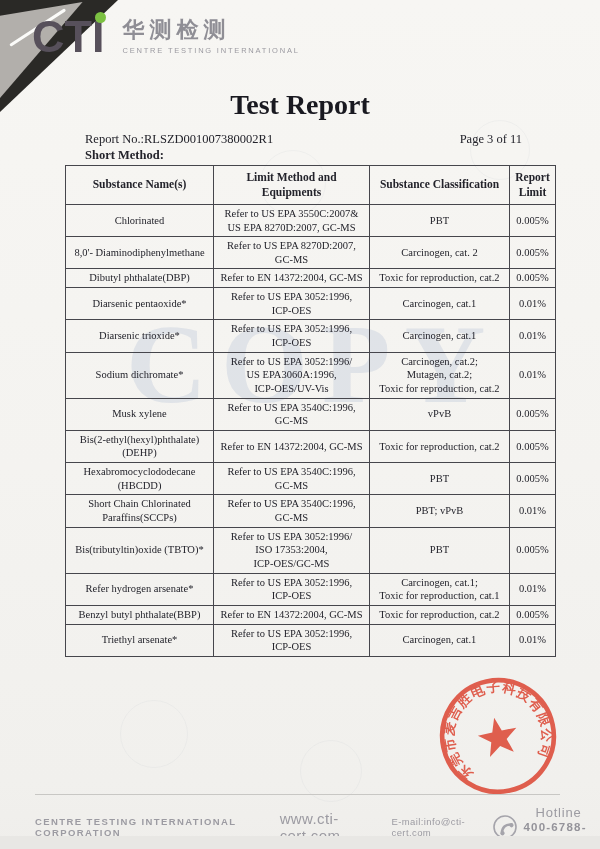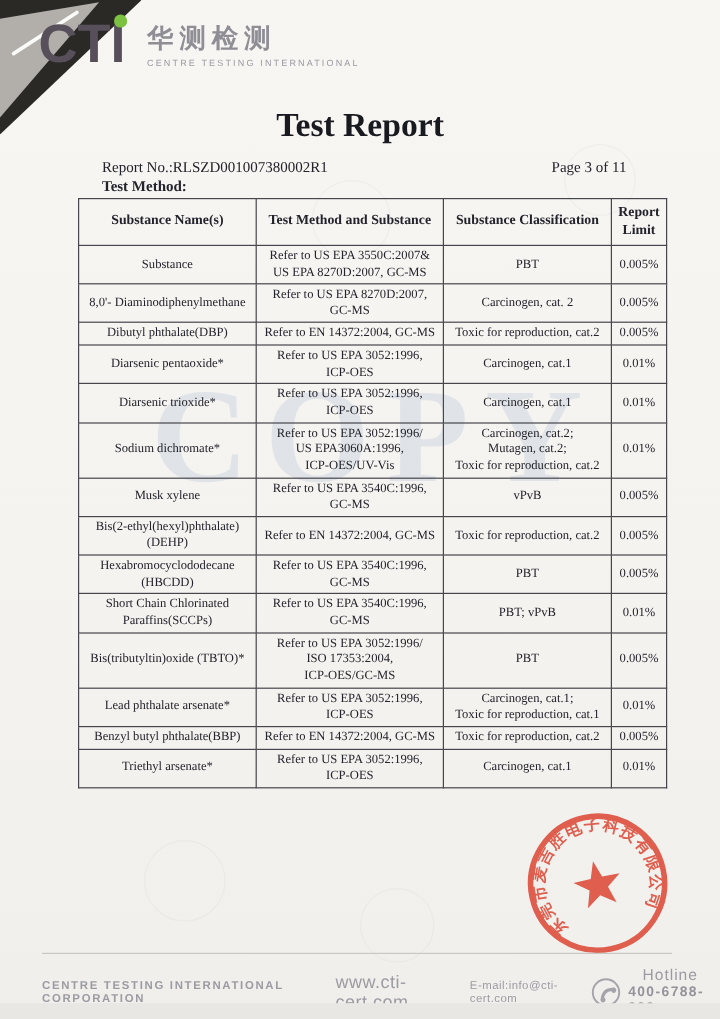--- a/index.html
+++ b/index.html
@@ -10,21 +10,21 @@
   
   .corner-black{position:absolute;top:0;left:0;width:118px;height:112px;background:#2a2926;
         clip-path:polygon(0 0,100% 0,0 100%);}
   .corner-fold{position:absolute;top:0;left:0;width:96px;height:98px;background:#b2afab;
         clip-path:polygon(0 16%,86% 2%,0 100%);}
   .corner-crease{position:absolute;top:44px;left:10px;width:66px;height:3px;background:#fbfbf9;
         transform:rotate(-33deg);transform-origin:left center;border-radius:2px;}
   
   .paper-circle{position:absolute;border:1px solid rgba(165,172,188,0.10);border-radius:50%;}
   
-  .logo{position:absolute;top:16px;left:32px;display:flex;align-items:center;}
+  .logo{position:absolute;top:16px;left:32px;display:flex;align-items:flex-start;}
   .cti-wrap{position:relative;}
   .cti-text{font-family:"Liberation Sans",sans-serif;font-weight:bold;font-size:45px;line-height:0.95;
         color:#57505b;letter-spacing:0px;}
   .cti-dot{position:absolute;top:-4px;left:63px;width:11px;height:11px;border-radius:50%;background:#7cc142;}
   .logo-cn{margin-left:18px;margin-top:2px;}
   .cn-text{font-size:22px;font-weight:bold;color:#8f8e95;letter-spacing:5px;line-height:1.1;}
   .cn-sub{font-family:"Liberation Sans",sans-serif;font-size:7.5px;color:#9b9aa1;letter-spacing:1.8px;margin-top:4px;}
   
   .title{position:absolute;top:89px;left:0;right:0;text-align:center;font-size:28px;font-weight:bold;color:#191920;}
   .report-line{position:absolute;top:132px;left:85px;right:78px;display:flex;justify-content:space-between;
@@ -77,40 +77,40 @@
       <div class="cn-text">华测检测</div>
       <div class="cn-sub">CENTRE TESTING INTERNATIONAL</div>
     </div>
   </div>
 
   <div class="title">Test Report</div>
   <div class="report-line">
     <span>Report No.:RLSZD001007380002R1</span>
     <span>Page 3 of 11</span>
   </div>
-  <div class="test-method">Test Method:</div>
+  <div class="test-method">Short Method:</div>
 
   <div class="copy-wm">COPY</div>
 
   <table class="tbl">
     <colgroup>
         <col style="width:148px">
         <col style="width:156px">
         <col style="width:140px">
         <col style="width:46px">
       </colgroup>
     <tbody>
         <tr>
           <th>Substance Name(s)</th>
-          <th>Test Method and Substance</th>
+          <th>Limit Method and Equipments</th>
           <th>Substance Classification</th>
           <th>Report Limit</th>
         </tr>
         <tr>
-          <td>Substance</td>
+          <td>Chlorinated</td>
           <td>Refer to US EPA 3550C:2007&amp;
 US EPA 8270D:2007, GC-MS</td>
           <td>PBT</td>
           <td>0.005%</td>
         </tr>
         <tr>
           <td>8,0'- Diaminodiphenylmethane</td>
           <td>Refer to US EPA 8270D:2007,
 GC-MS</td>
           <td>Carcinogen, cat. 2</td>
@@ -178,21 +178,21 @@
         </tr>
         <tr>
           <td>Bis(tributyltin)oxide (TBTO)*</td>
           <td>Refer to US EPA 3052:1996/
 ISO 17353:2004,
 ICP-OES/GC-MS</td>
           <td>PBT</td>
           <td>0.005%</td>
         </tr>
         <tr>
-          <td>Lead phthalate arsenate*</td>
+          <td>Refer hydrogen arsenate*</td>
           <td>Refer to US EPA 3052:1996,
 ICP-OES</td>
           <td>Carcinogen, cat.1;
 Toxic for reproduction, cat.1</td>
           <td>0.01%</td>
         </tr>
         <tr>
           <td>Benzyl butyl phthalate(BBP)</td>
           <td>Refer to EN 14372:2004, GC-MS</td>
           <td>Toxic for reproduction, cat.2</td>

